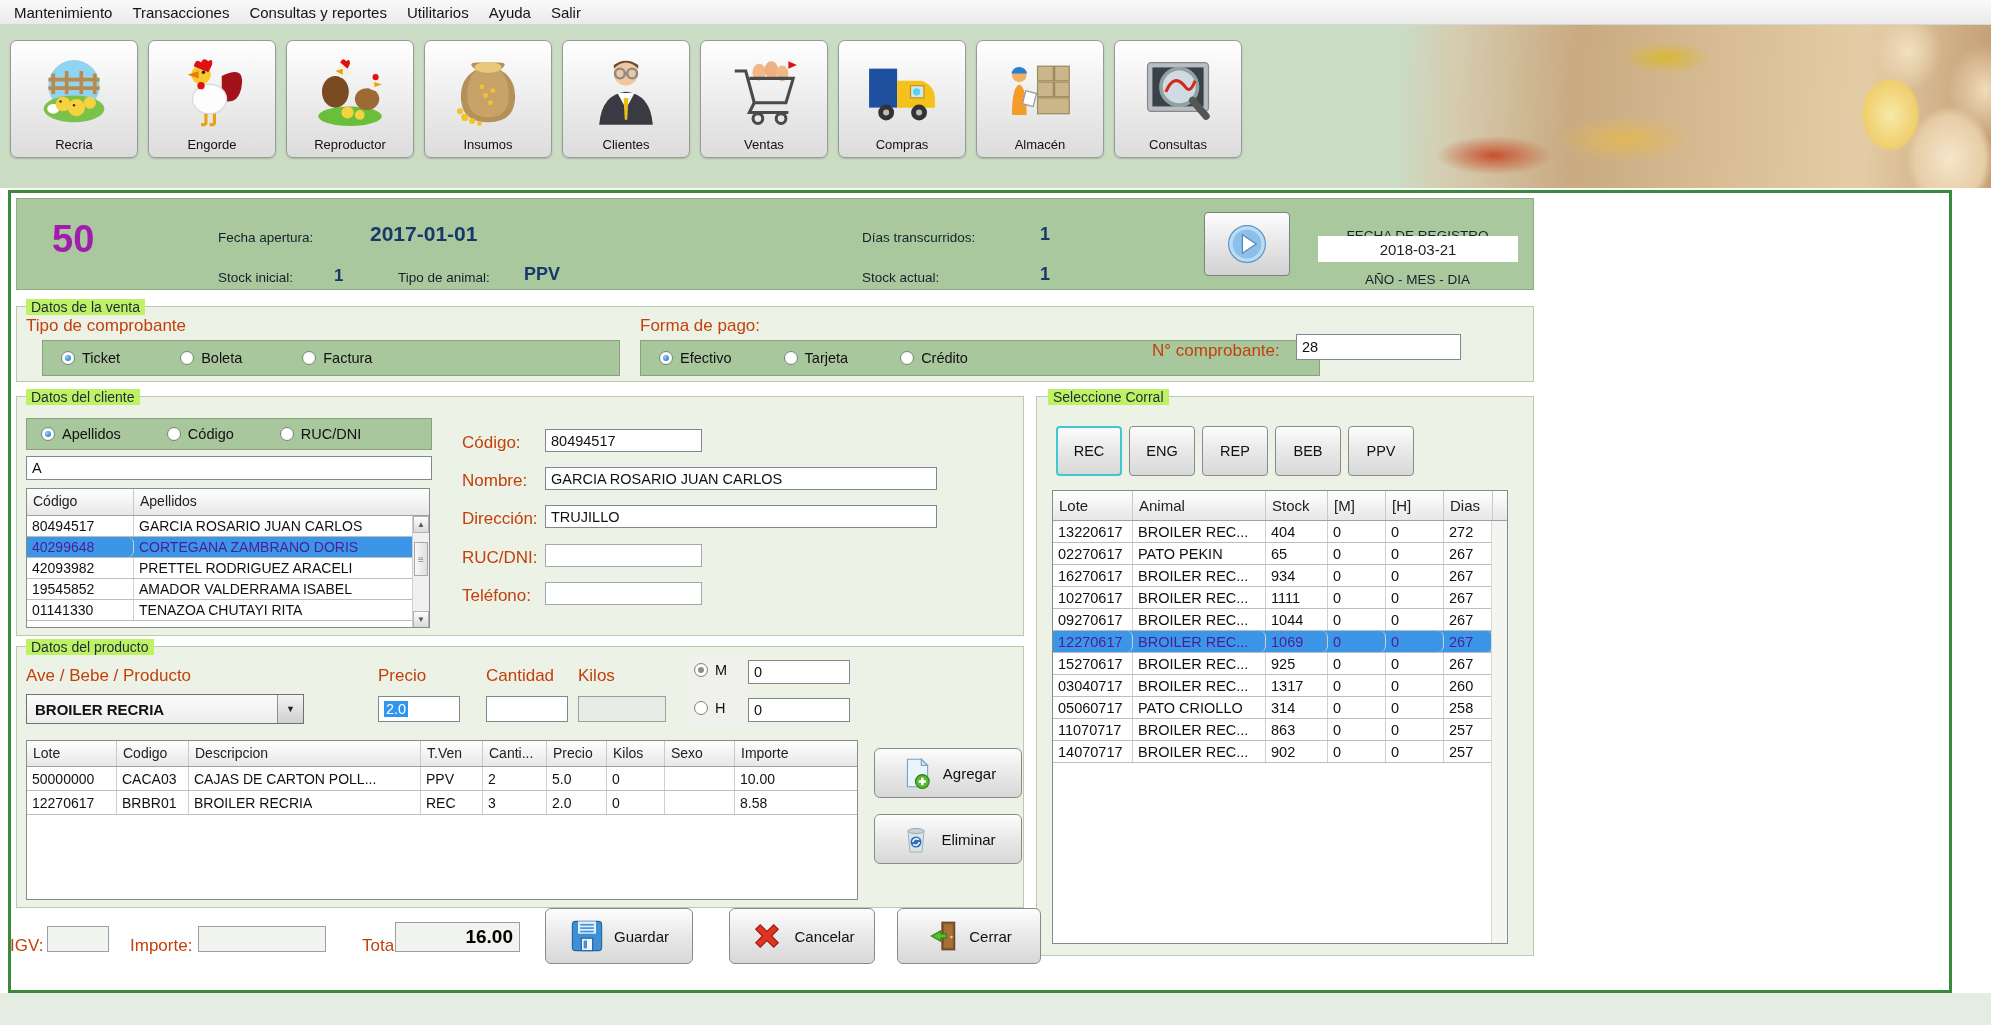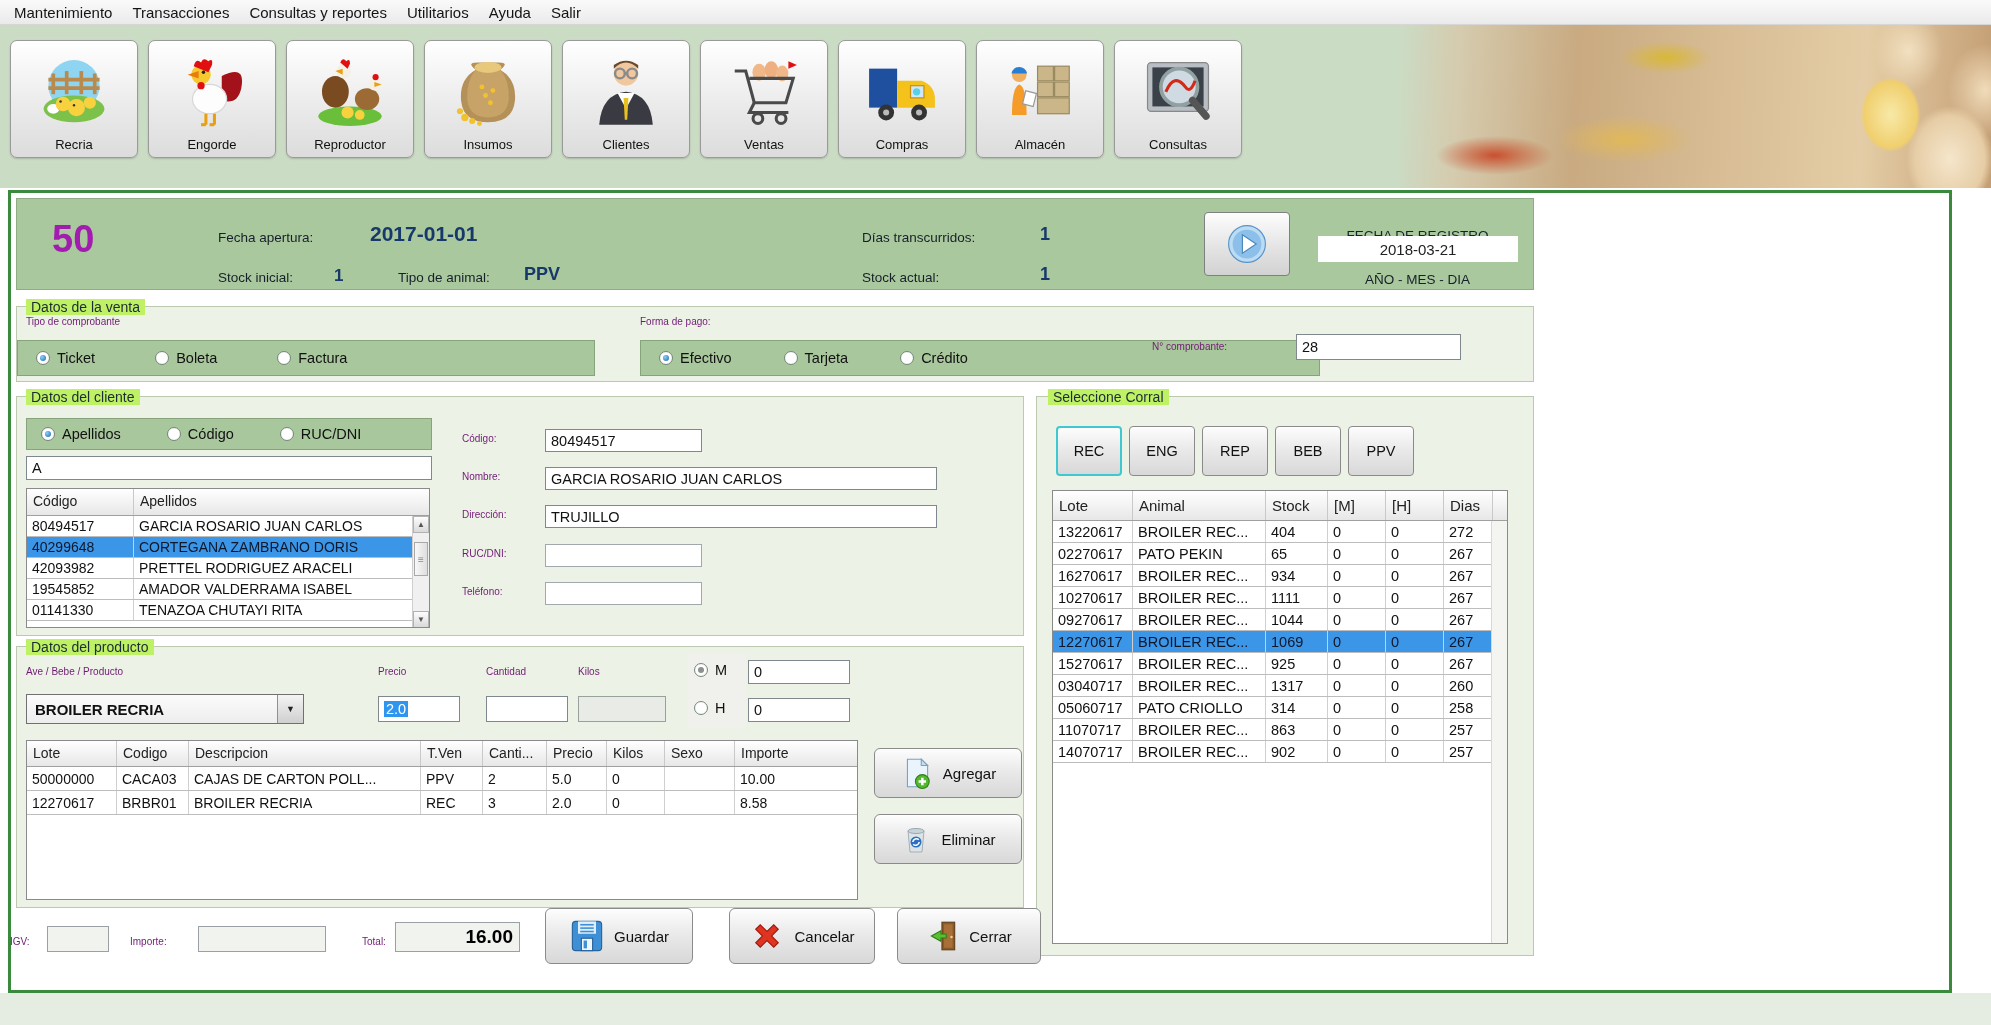--- a/index.html
+++ b/index.html
@@ -48,21 +48,21 @@
     background:linear-gradient(#fdfdfd,#e2e2e2 60%,#d2d2d2);
     border:1px solid #808080; border-radius:4px;
     display:flex; align-items:center; justify-content:center; cursor:pointer; }
   .datebox { left:1318px; top:236px; width:200px; height:26px; background:#fff;
     font-size:15px; color:#222; display:flex; align-items:center; justify-content:center; }
 
   
   .groupbox { background:#edf2e6; border:1px solid #bcc8b0; }
   .gtitle { position:absolute; font-size:14px; color:#1c2b36;
     background:#bef264; padding:0 5px; white-space:nowrap; }
-  .flabel { font-size:10px; color:#701a75; }
+  .flabel { font-size:17px; color:#c2410c; }
 
   .greenbar { background:#a9c79c; border:1px solid #87a37b;
     display:flex; align-items:center; }
   .radio-item { display:flex; align-items:center; gap:7px;
     font-size:14.5px; color:#111; cursor:pointer; }
   .rdot { width:14px; height:14px; border-radius:50%;
     background:radial-gradient(#fff 55%, #dfe4df); border:1px solid #78897c; position:relative; }
   .rdot.sel::after, .rdot.gsel::after { content:""; position:absolute; left:3px; top:3px;
     width:6px; height:6px; border-radius:50%;
     background:radial-gradient(circle at 35% 35%, #8fd0f8, #1565b0); }
@@ -77,21 +77,21 @@
   
   .wtable { background:#fff; border:1px solid #8a8a8a; overflow:hidden; }
   .thead { display:flex; background:linear-gradient(#ffffff,#e7e7e7);
     border-bottom:1px solid #a0a0a0; }
   .thcell { font-size:14px; color:#222; padding:4px 6px; border-right:1px solid #c9c9c9;
     white-space:nowrap; overflow:hidden; cursor:default; }
   .trow { display:flex; border-bottom:1px solid #bdbdbd; background:#fff; align-items:center; }
   .tcell { font-size:14px; color:#111; padding:0 5px; border-right:1px solid #cfcfcf;
     white-space:nowrap; overflow:hidden; height:100%; display:flex; align-items:center; }
   .trow.selected { background:#3c96e8; }
-  .trow.selected .tcell { color:#0f172a; }
+  .trow.selected .tcell { color:#4c1d95;border-radius:6px; }
 
   #cli-head { height:27px; } #cli-body .trow { height:21px; }
   #cli-head .thcell:nth-child(1), #cli-body .tcell:nth-child(1) { width:107px; }
   #cli-head .thcell:nth-child(2), #cli-body .tcell:nth-child(2) { width:279px; border-right:none; }
 
   #prod-head { height:26px; } #prod-body .trow { height:24px; }
   #prod-head .thcell:nth-child(1), #prod-body .tcell:nth-child(1) { width:90px; }
   #prod-head .thcell:nth-child(2), #prod-body .tcell:nth-child(2) { width:72px; }
   #prod-head .thcell:nth-child(3), #prod-body .tcell:nth-child(3) { width:232px; }
   #prod-head .thcell:nth-child(4), #prod-body .tcell:nth-child(4) { width:62px; }
@@ -321,21 +321,21 @@
       <polygon points="16,12 28,20 16,28" fill="#fff" stroke="#4a88b8"></polygon>
     </svg>
 </div>
 <div class="abs hlabel" style="left:1310px;top:228px;width:215px;text-align:center">FECHA DE REGISTRO</div>
 <div class="abs datebox">2018-03-21</div>
 <div class="abs hlabel" style="left:1310px;top:272px;width:215px;text-align:center">AÑO - MES - DIA</div>
 
 <div class="abs groupbox" style="left:16px;top:306px;width:1518px;height:76px"></div>
 <div class="gtitle" style="left:26px;top:299px">Datos de la venta</div>
 <div class="abs flabel" style="left:26px;top:316px">Tipo de comprobante</div>
-<div class="abs greenbar" style="left:17px;top:340px;width:578px;height:36px;padding-left:18px;gap:60px" id="tipo-comp-radios">
+<div class="abs greenbar" style="left:42px;top:340px;width:578px;height:36px;padding-left:18px;gap:60px" id="tipo-comp-radios">
     <span class="radio-item">
       <span class="rdot sel"></span>
       <span>Ticket</span>
     </span>
     <span class="radio-item">
       <span class="rdot"></span>
       <span>Boleta</span>
     </span>
     <span class="radio-item">
       <span class="rdot"></span>

